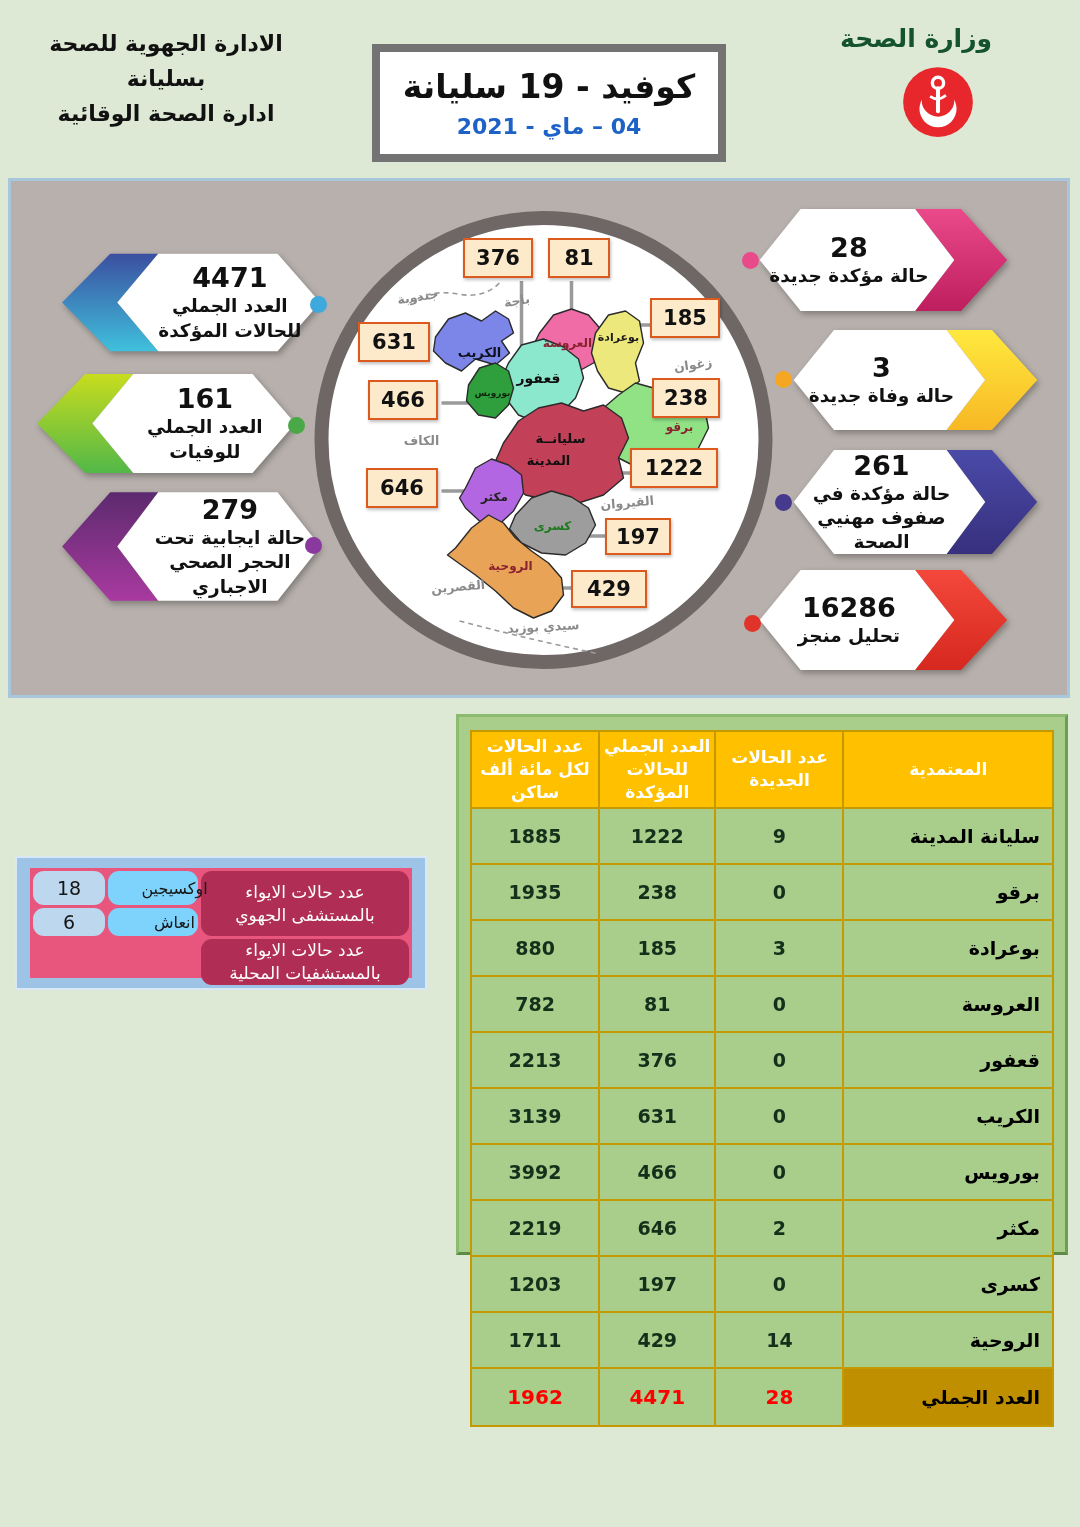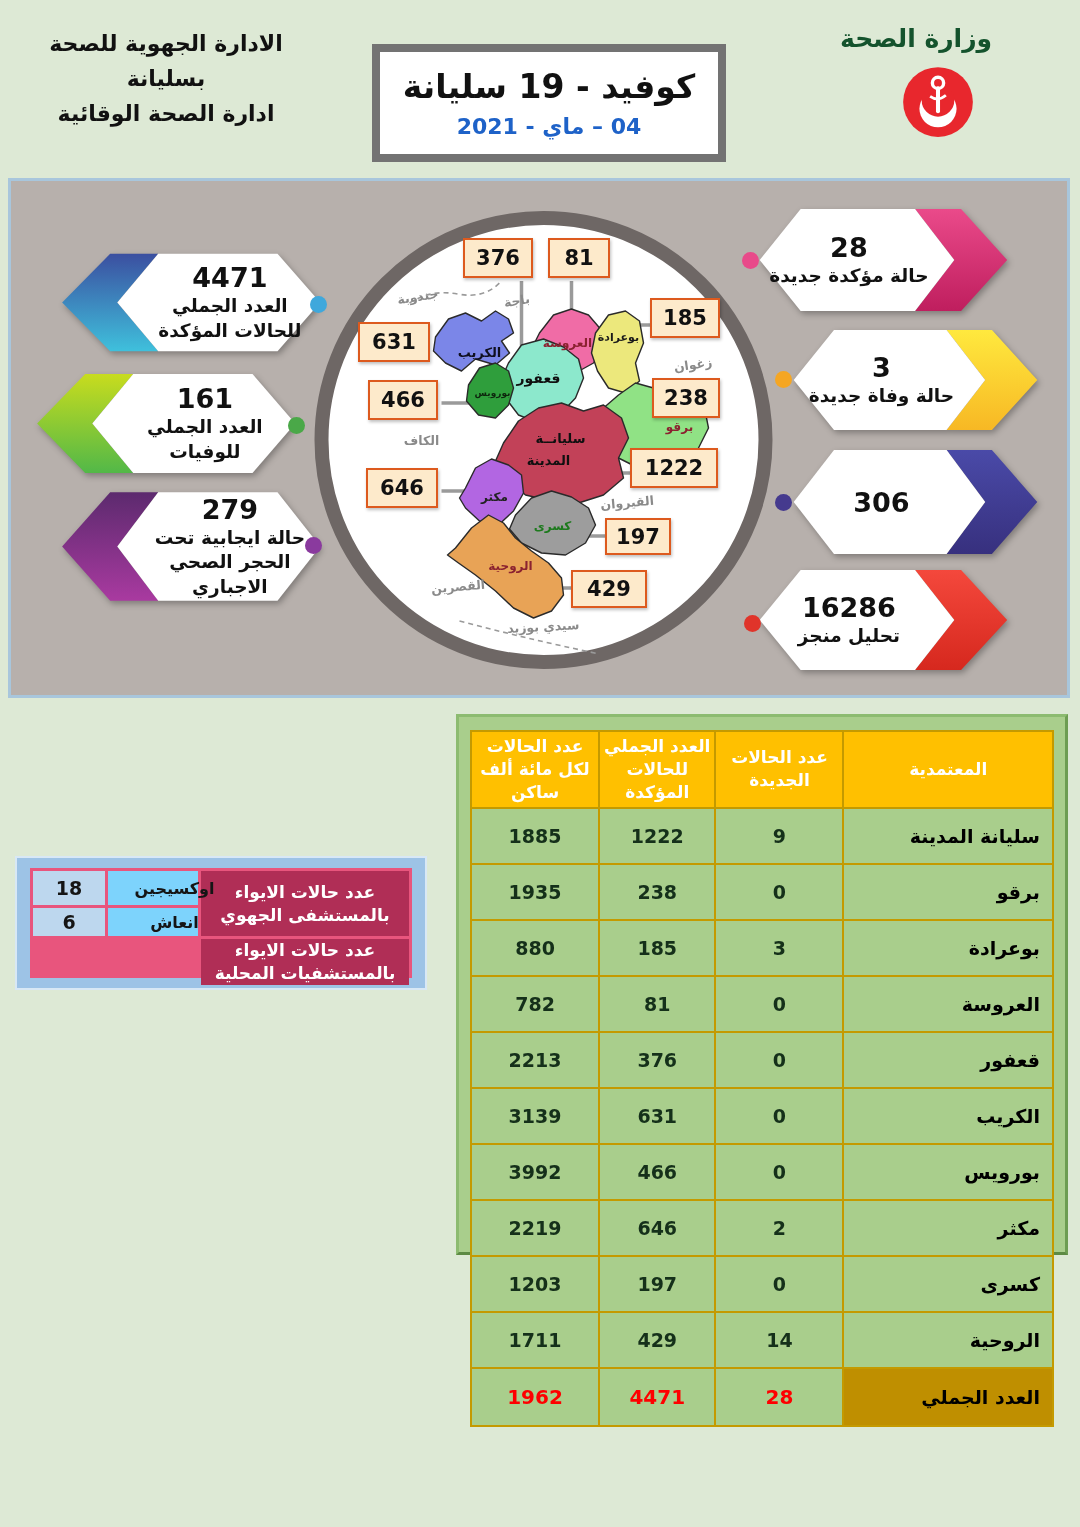--- a/index.html
+++ b/index.html
@@ -54,21 +54,21 @@
   tr.total td{color:#fe0000;font-size:20px;}
   tr.total td.name{background:#bf8f00;color:#000;}
 
   
   .hosp{left:15px;top:856px;width:412px;height:134px;background:#9dc3e6;
         border:2px solid #d8e8f5;padding:10px 13px;}
   .hgrid{display:grid;direction:rtl;grid-template-columns:208px 90px 1fr;
          grid-template-rows:34px 28px 1fr;gap:3px;background:#e8557d;
          padding:3px;height:100%;box-sizing:border-box;}
   .hm,.hp,.hb{display:flex;align-items:center;justify-content:center;
-         text-align:center;font-weight:bold;}
+         text-align:center;font-weight:normal;border-radius:11px;}
   .hm{background:#b02e56;color:#fff;font-size:17px;line-height:1.35;}
   .hp{background:#7dd3fc;color:#151515;font-size:16px;padding-left:43px;}
   .hb{background:#bdd7ee;color:#151515;font-size:19px;}
   .rgn-label{font-weight:bold;}
 </style>
 </head>
 <body>
 
 <div class="page">
 
@@ -271,21 +271,22 @@
       <defs>
           <linearGradient id="gr3" x1="0" y1="0" x2="0" y2="1">
         <stop offset="0" stop-color="#4a4aa8"></stop>
             <stop offset="1" stop-color="#37307e"></stop>
           </linearGradient>
         </defs>
       <polygon points="238,4 184,4 230,55 184,106 238,106 292,55" fill="url(#gr3)"></polygon>
       <polygon points="184,4 50,4 2,55 50,106 184,106 230,55" fill="#ffffff"></polygon>
     </svg>
     <div class="btxt">
-        <div class="bnum">306</div>
+        <div class="bnum">261</div>
+      <div class="blbl">حالة مؤكدة في صفوف مهنيي الصحة</div>
       </div>
   </div>
   <div class="banner right" style="left:758px;top:566px;width:256px;height:108px">
     <svg viewBox="0 0 300 110" preserveAspectRatio="none">
       <defs>
           <linearGradient id="gr4" x1="0" y1="0" x2="0" y2="1">
         <stop offset="0" stop-color="#f4483c"></stop>
             <stop offset="1" stop-color="#d6281e"></stop>
           </linearGradient>
         </defs>

